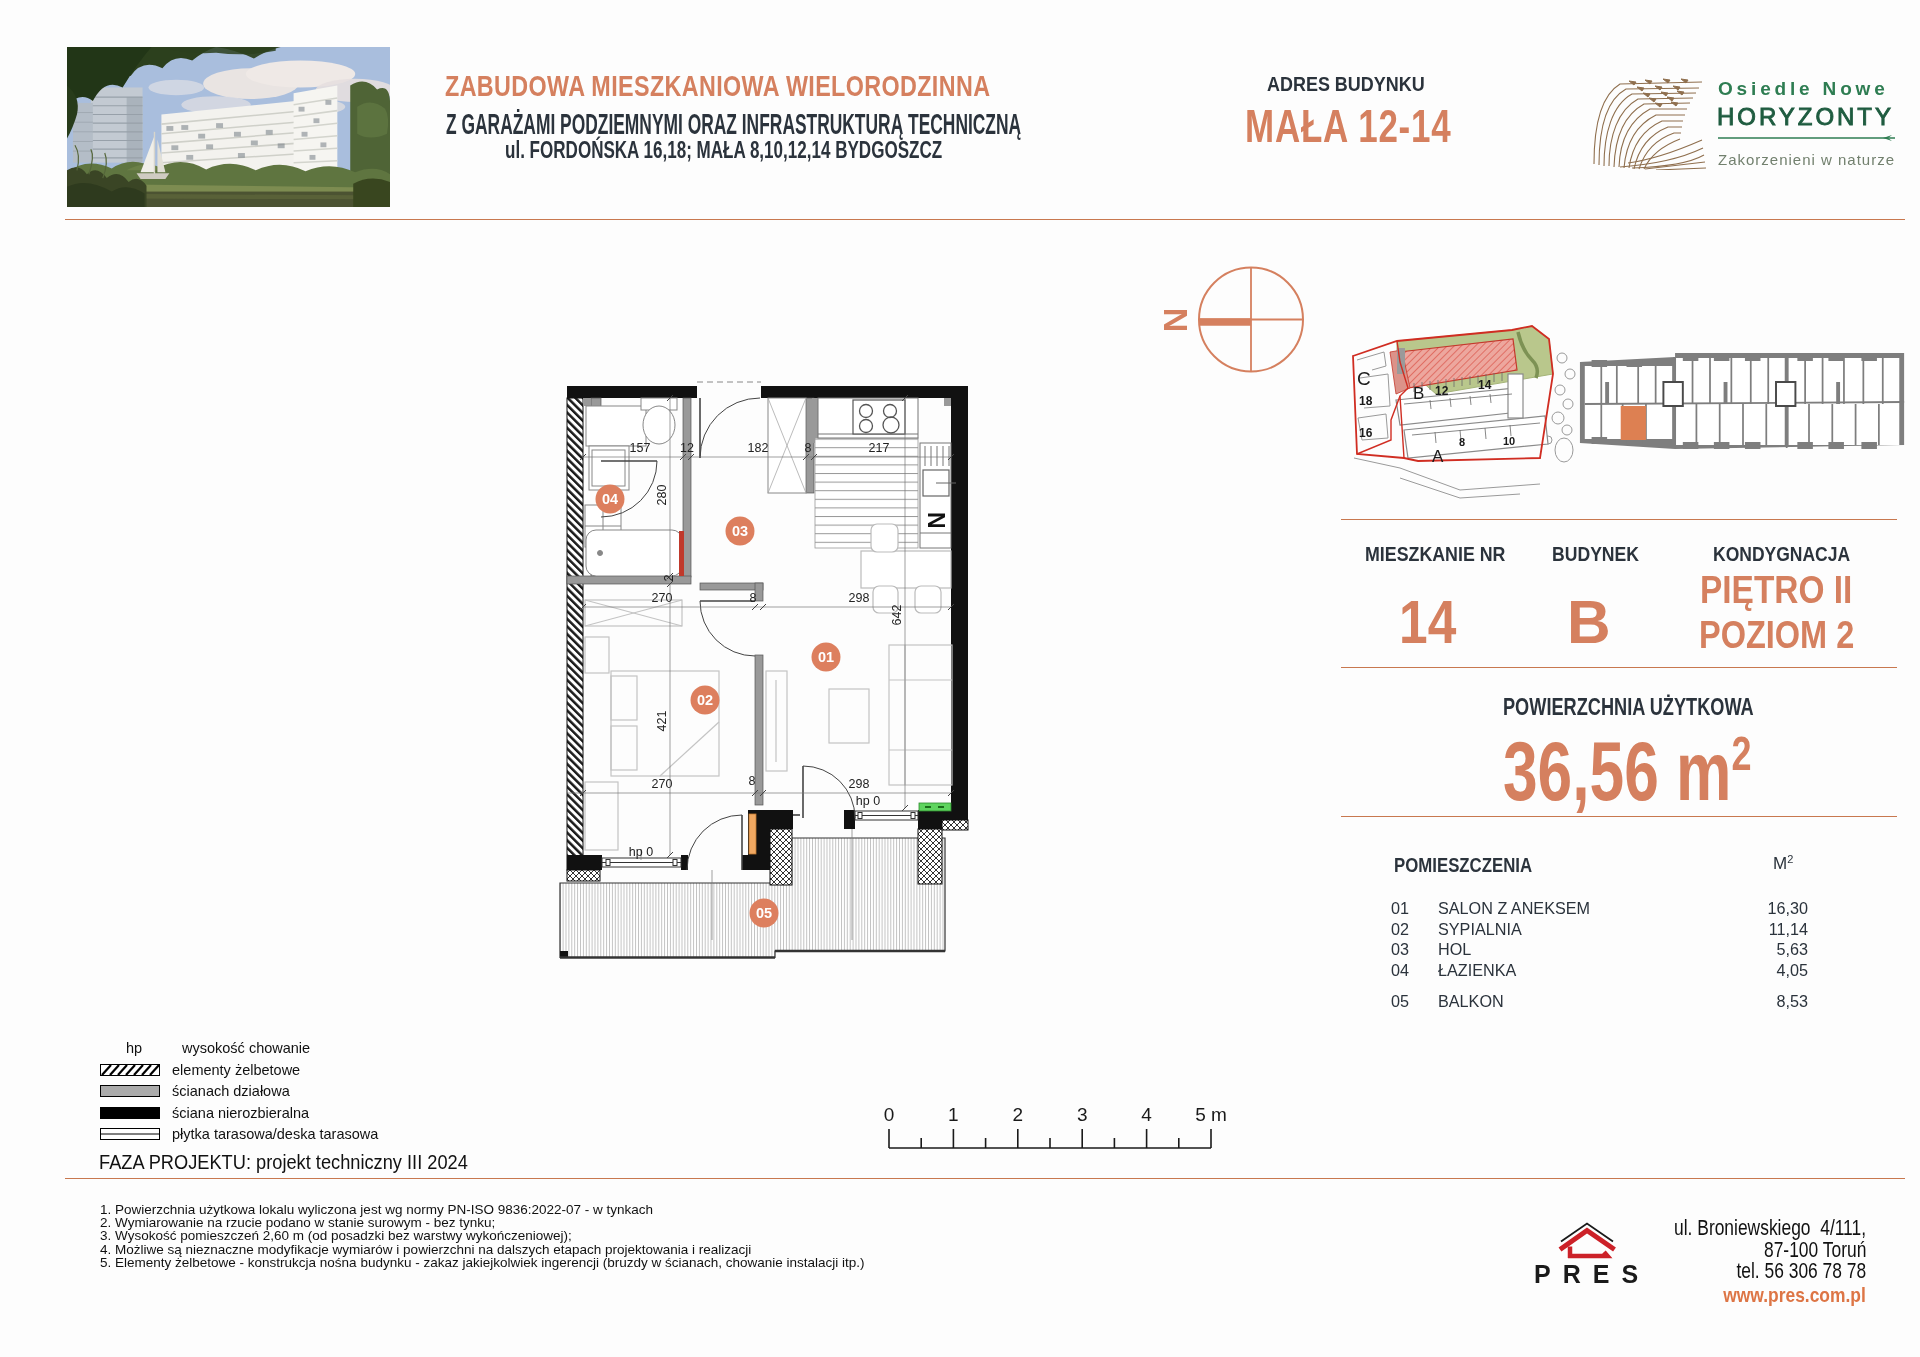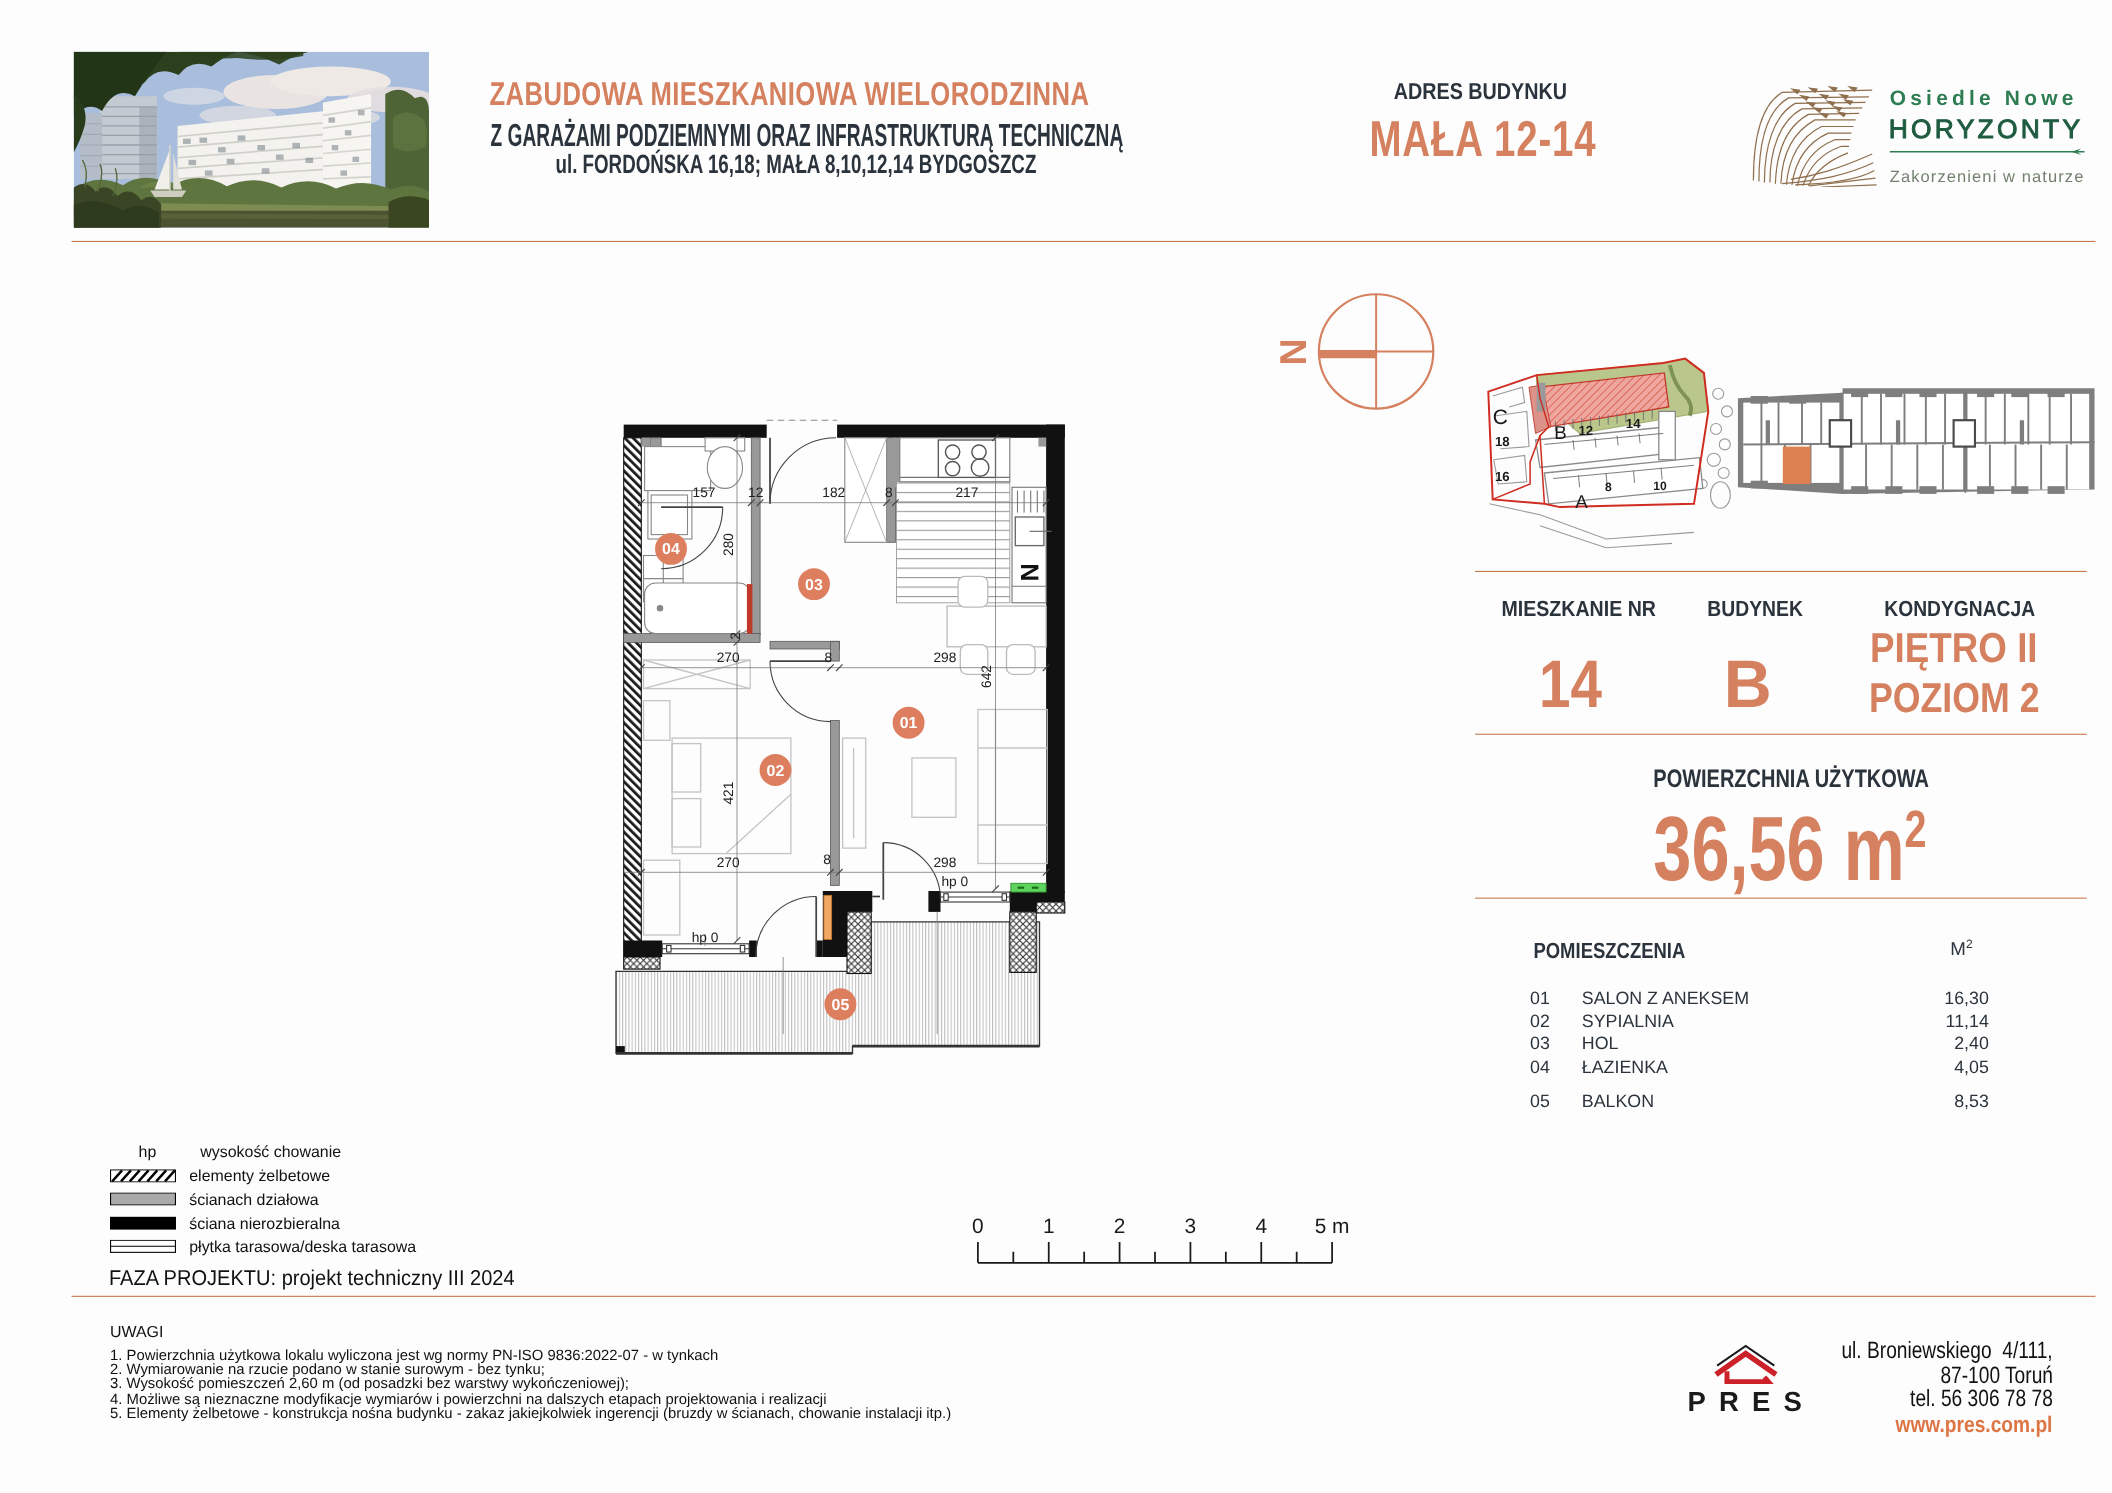--- a/index.html
+++ b/index.html
@@ -344,21 +344,21 @@
     <span class="cond" style="transform:scaleX(0.75);white-space:nowrap;font-size:83px;line-height:1;font-weight:bold;color:#d5805f;">36,56 m<span style="font-size:48px;vertical-align:30px;">2</span></span>
   </div>
   <div class="orangeline" style="top:816px;left:1341px;width:556px;"></div>
 
   <div class="abs" style="left:1394px;top:854px;">
     <span class="cond" style="transform:scaleX(0.84);white-space:nowrap;font-size:20px;font-weight:bold;color:#2b333c;">POMIESZCZENIA</span></div>
   <div class="abs" style="left:1773px;top:853px;font-size:17px;color:#2b333c;">M<span style="font-size:11px;vertical-align:6px;">2</span></div>
   <div class="abs" style="left:1391px;top:899px;font-size:16.2px;color:#2b333c;width:417px;">
     <div style="height:20.6px;"><span style="display:inline-block;width:47px;">01</span>SALON Z ANEKSEM<span style="float:right;">16,30</span></div>
     <div style="height:20.6px;"><span style="display:inline-block;width:47px;">02</span>SYPIALNIA<span style="float:right;">11,14</span></div>
-    <div style="height:20.6px;"><span style="display:inline-block;width:47px;">03</span>HOL<span style="float:right;">2,40</span></div>
+    <div style="height:20.6px;"><span style="display:inline-block;width:47px;">03</span>HOL<span style="float:right;">5,63</span></div>
     <div style="height:20.6px;"><span style="display:inline-block;width:47px;">04</span>ŁAZIENKA<span style="float:right;">4,05</span></div>
     <div style="height:20.6px;margin-top:11px;"><span style="display:inline-block;width:47px;">05</span>BALKON<span style="float:right;">8,53</span></div>
   </div>
 
   <div class="abs" style="left:100px;top:1040px;font-size:14.5px;color:#111;">
     <div style="height:21.5px;"><span style="display:inline-block;width:68px;text-align:center;">hp</span><span style="margin-left:14px;">wysokość chowanie</span></div>
     <div style="height:21.5px;">
       <svg width="60" height="12" style="vertical-align:-1px;">
           <rect x="0.5" y="0.5" width="59" height="11" fill="#fff" stroke="#000"></rect>
       <g stroke="#000" stroke-width="2.2">
@@ -413,21 +413,20 @@
       <text x="19" y="26">0</text>
         <text x="83.4" y="26">1</text>
         <text x="147.8" y="26">2</text>
       <text x="212.2" y="26">3</text>
         <text x="276.6" y="26">4</text>
         <text x="341" y="26">5 m</text>
     </g>
   </svg>
 
   <div class="abs" style="left:100px;top:1203px;font-size:14px;color:#111;">
-    <div style="font-size:14.5px;margin-bottom:6px;">UWAGI</div>
     <div style="line-height:13.2px;font-size:13.5px;">
       1. Powierzchnia użytkowa lokalu wyliczona jest wg normy PN-ISO 9836:2022-07 - w tynkach<br>
       2. Wymiarowanie na rzucie podano w stanie surowym - bez tynku;<br>
       3. Wysokość pomieszczeń 2,60 m (od posadzki bez warstwy wykończeniowej);<br>
       4. Możliwe są nieznaczne modyfikacje wymiarów i powierzchni na dalszych etapach projektowania i realizacji<br>
       5. Elementy żelbetowe - konstrukcja nośna budynku - zakaz jakiejkolwiek ingerencji (bruzdy w ścianach, chowanie instalacji itp.)
     </div>
   </div>
 
   <svg class="abs" style="left:1530px;top:1212px;" width="130" height="78" viewBox="0 0 130 78">

